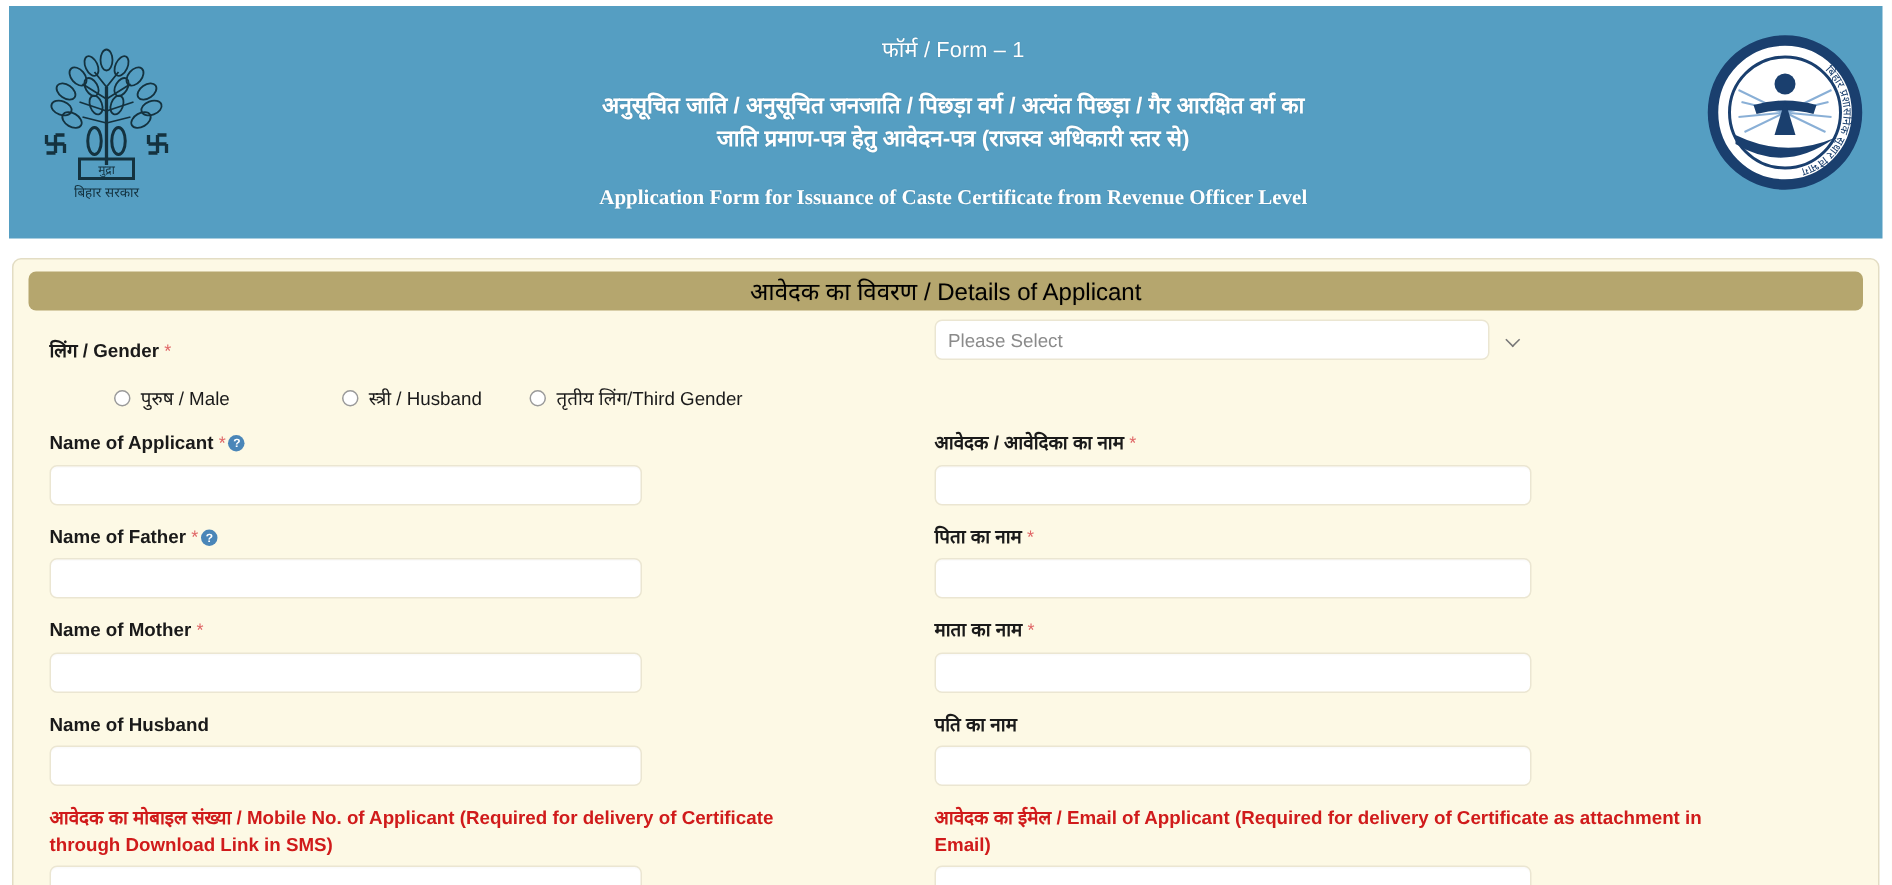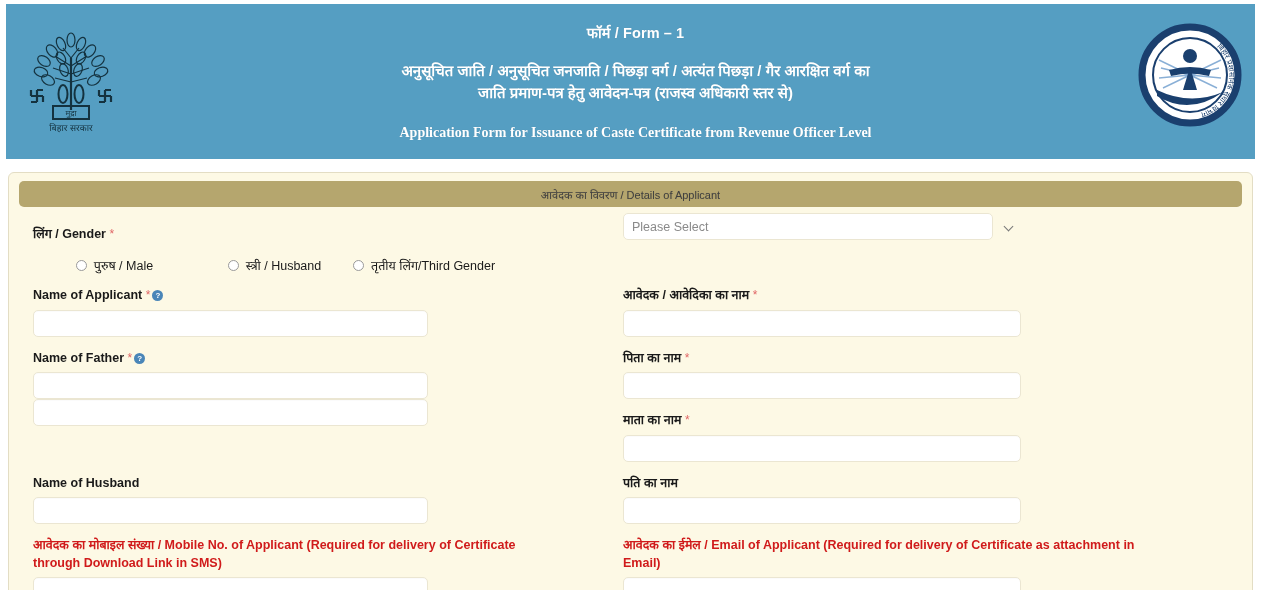--- a/index.html
+++ b/index.html
@@ -43,21 +43,21 @@
     height: 110px;
   }
   .header-text {
     text-align: center;
     color: #ffffff;
     width: 720px;
     margin-left: 10px;
   }
   .form-no {
     font-size: 14.5px;
-    font-weight: bold;
+    font-weight: normal;
     letter-spacing: .1px;
     margin-bottom: 18px;
     text-shadow: 0 0 1px rgba(0,0,0,.15);
   }
   .title-hi {
     font-size: 15px;
     font-weight: bold;
     line-height: 1.45;
     text-shadow: 0 0 1px rgba(0,0,0,.15);
   }
@@ -79,22 +79,22 @@
     background: #fdf9e5;
     border: 1px solid #e3ddc4;
     border-radius: 6px;
     padding: 8px 10px 0 10px;
     overflow: hidden;
   }
   .section-bar {
     height: 26px;
     background: #b5a66e;
     border-radius: 5px;
-    color: #404040;
-    font-size: 11px;
+    color: #000000;
+    font-size: 16px;
     display: flex;
     align-items: center;
     justify-content: center;
     text-shadow: 0 0 1px rgba(0,0,0,.12);
     text-align: center;
   }
 
   .form-grid {
     display: grid;
     grid-template-columns: 590px 1fr;
@@ -324,20 +324,21 @@
         <span class="lbl"><span>Name of Father</span> <span class="req">*</span><span class="info-icon">?</span></span>
         <input class="txt" type="text" value="" style="">
       </div>
 
       <div class="col-right fld">
         <span class="lbl"><span class="lbl-hi">पिता का नाम</span> <span class="req">*</span></span>
         <input class="txt" type="text" value="" style="">
       </div>
 
       <div class="col-left fld">
+        <span class="lbl"><span>Name of Mother</span> <span class="req">*</span></span>
         <input class="txt" type="text" value="" style="">
       </div>
 
       <div class="col-right fld">
         <span class="lbl"><span class="lbl-hi">माता का नाम</span> <span class="req">*</span></span>
         <input class="txt" type="text" value="" style="">
       </div>
 
       <div class="col-left fld">
         <span class="lbl">Name of Husband</span>

